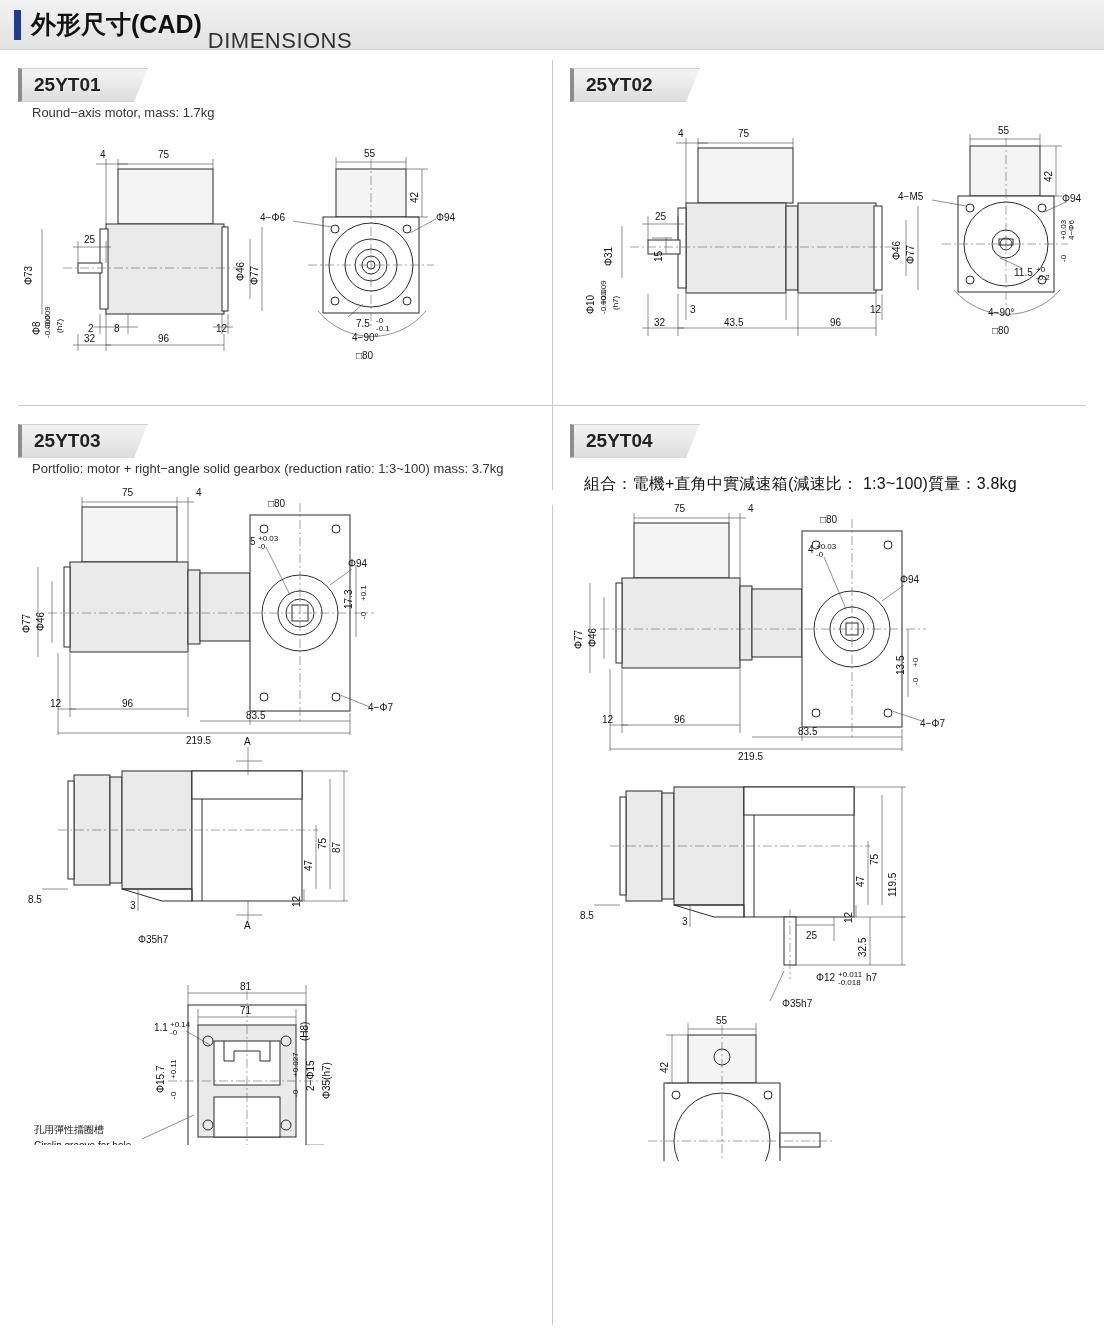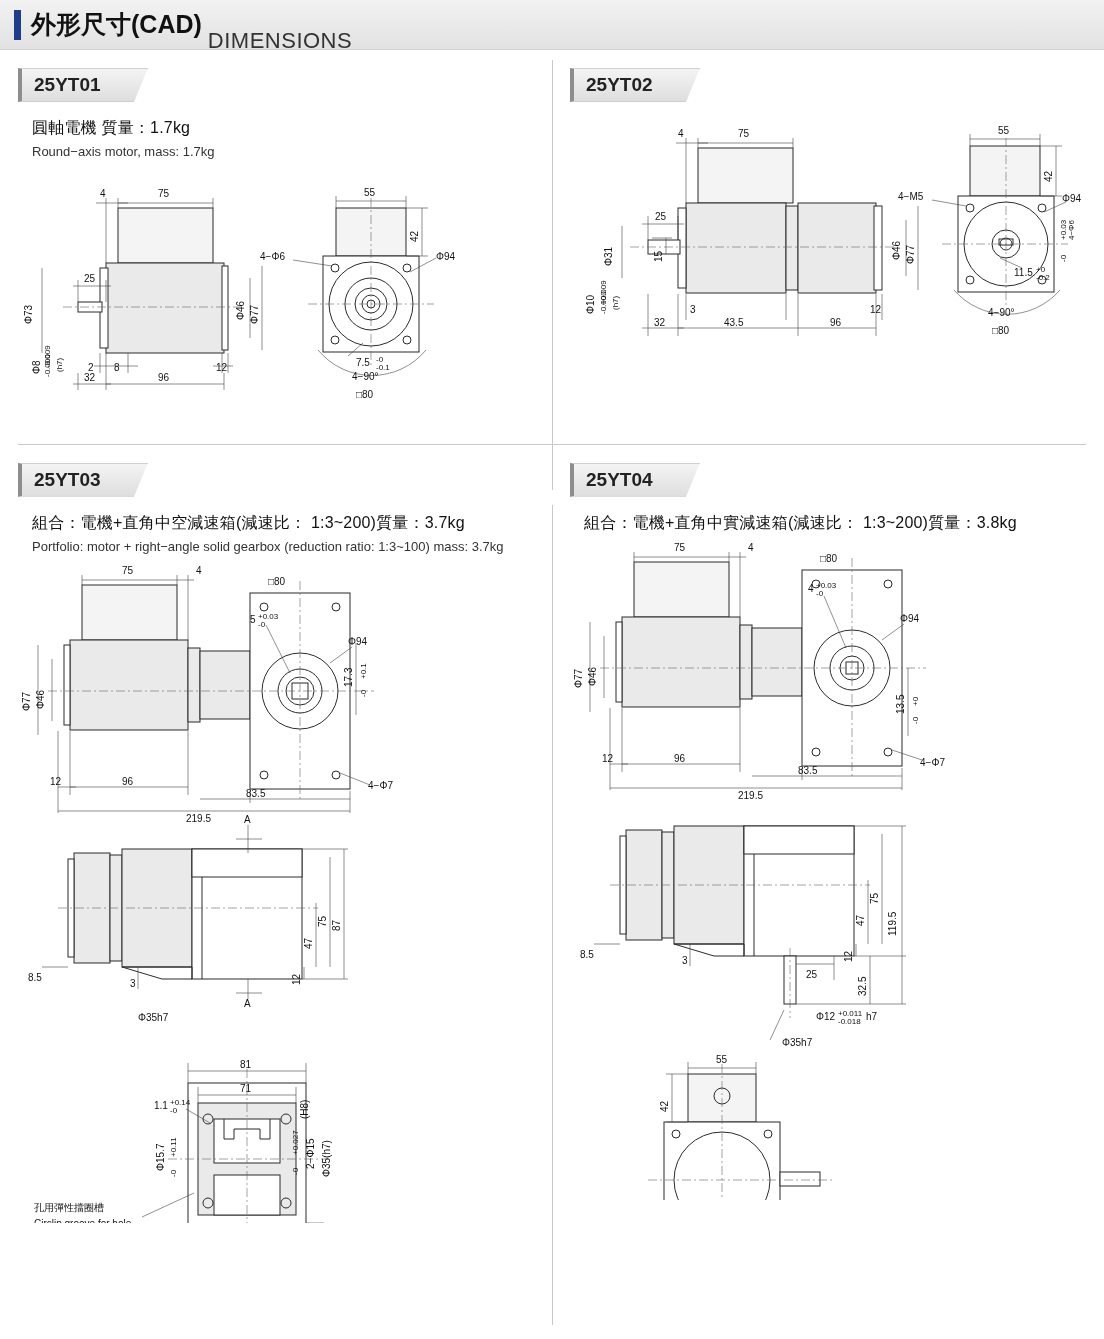--- a/index.html
+++ b/index.html
@@ -115,21 +115,20 @@
   <span class="header-title-cn">外形尺寸(CAD)</span>
   <span class="header-title-en">DIMENSIONS</span>
 </div>
 
 <div class="sections">
 
   <div class="row">
 
     <div class="cell">
       <div class="model-tab">25YT01</div>
-      <div class="desc-cn">圓軸電機   質量：1.7kg</div>
       <div class="desc-en">Round−axis motor, mass: 1.7kg</div>
 
       <div class="drawing">
         <svg width="516" height="270" viewBox="0 0 516 270">
 
           <rect class="fillbox" x="100" y="40" width="95" height="55"></rect>
 
           <rect class="fillbox2" x="88" y="95" width="118" height="90"></rect>
           <rect class="white" x="82" y="100" width="8" height="80"></rect>
           <rect class="white" x="204" y="98" width="6" height="84"></rect>
@@ -334,21 +333,20 @@
       </div>
     </div>
   </div>
 
   <div class="divider-h"></div>
 
   <div class="row">
 
     <div class="cell">
       <div class="model-tab">25YT03</div>
-      <div class="desc-cn">組合：電機+直角中空減速箱(減速比： 1:3~200)質量：3.7kg</div>
       <div class="desc-en">Portfolio: motor + right−angle solid gearbox (reduction ratio: 1:3~100) mass: 3.7kg</div>
 
       <div class="drawing">
         <svg width="516" height="660" viewBox="0 0 516 660">
 
           <rect class="fillbox" x="64" y="22" width="95" height="55"></rect>
           <rect class="fillbox2" x="52" y="77" width="118" height="90"></rect>
           <rect class="white" x="46" y="82" width="6" height="80"></rect>
           <rect class="fillbox2" x="170" y="85" width="12" height="74"></rect>
           <rect class="fillbox2" x="182" y="88" width="50" height="68"></rect>
@@ -492,21 +490,21 @@
           <line class="dim" x1="12" y1="670" x2="132" y2="670"></line>
 
           <text class="tl" x="210" y="700">A−A</text>
           <text class="t" x="218" y="714">1:1</text>
         </svg>
       </div>
     </div>
 
     <div class="cell">
       <div class="model-tab">25YT04</div>
-      <div class="desc-cn">組合：電機+直角中實減速箱(減速比： 1:3~200)質量：3.8kg</div>
+      <div class="desc-cn">組合：電機+直角中實減速箱(減速比： 1:3~100)質量：3.8kg</div>
 
       <div class="drawing">
         <svg width="516" height="660" viewBox="0 0 516 660">
 
           <rect class="fillbox" x="64" y="22" width="95" height="55"></rect>
           <rect class="fillbox2" x="52" y="77" width="118" height="90"></rect>
           <rect class="white" x="46" y="82" width="6" height="80"></rect>
           <rect class="fillbox2" x="170" y="85" width="12" height="74"></rect>
           <rect class="fillbox2" x="182" y="88" width="50" height="68"></rect>
           <rect class="white" x="232" y="30" width="100" height="196"></rect>

